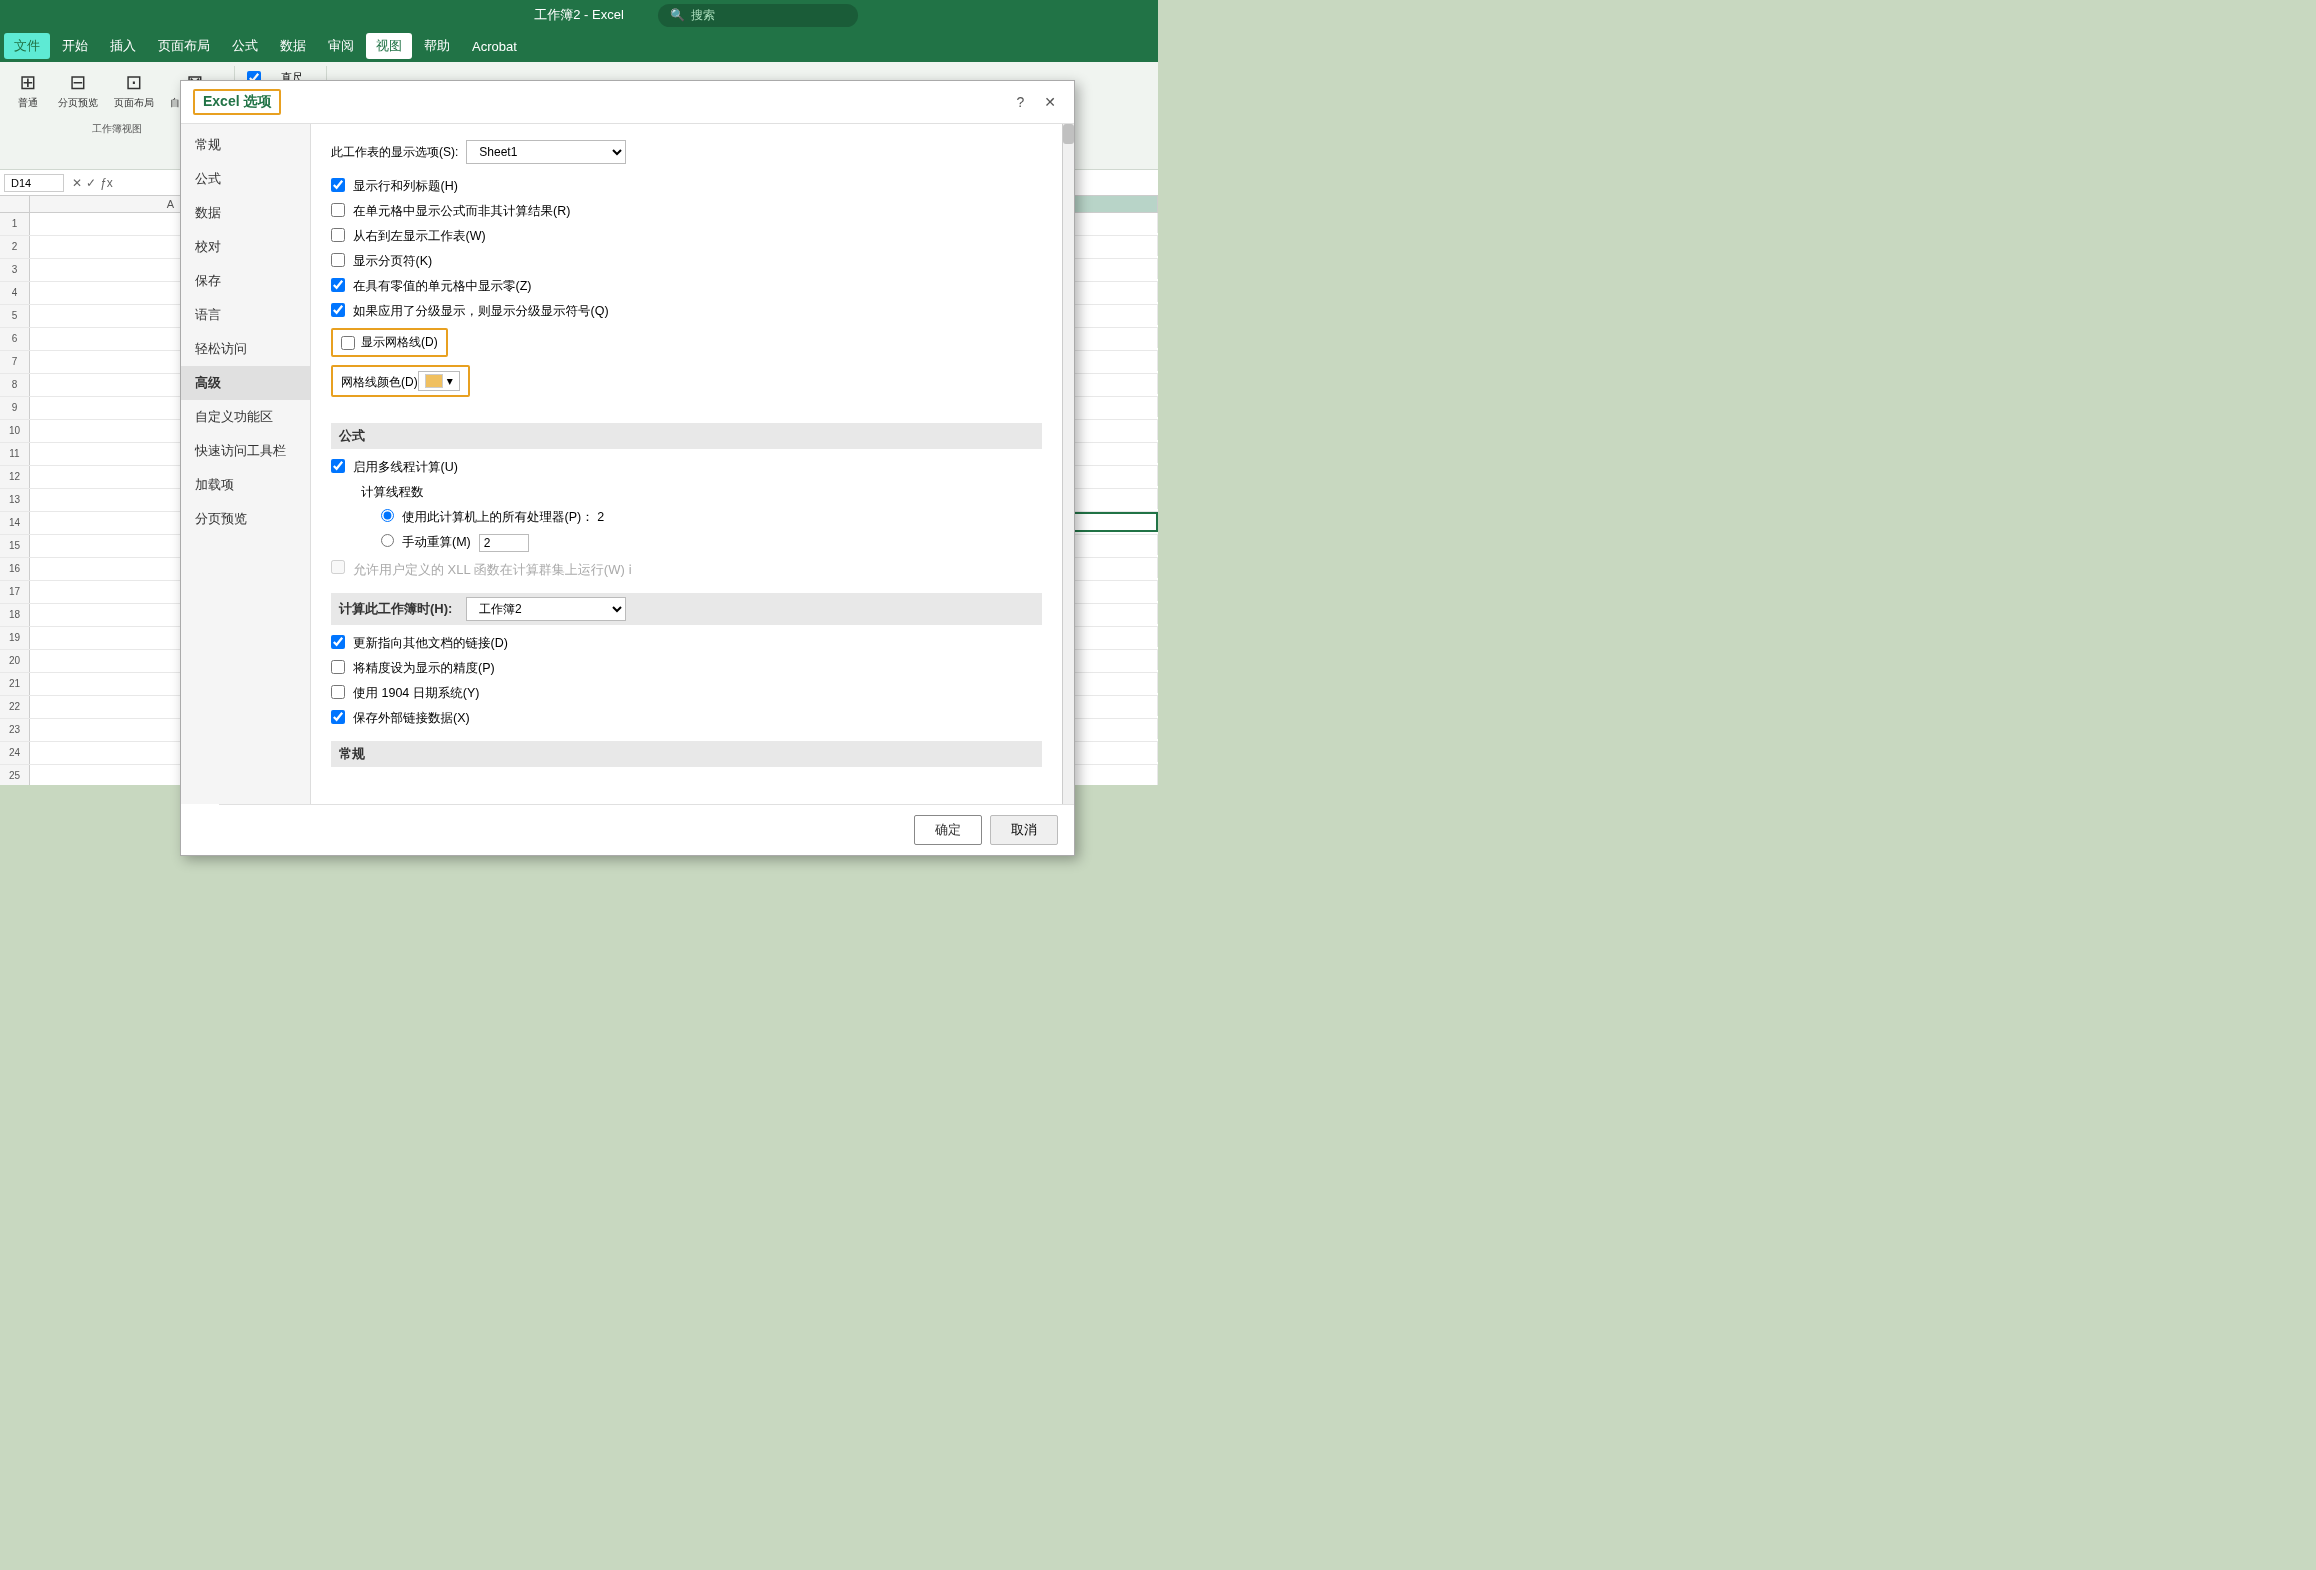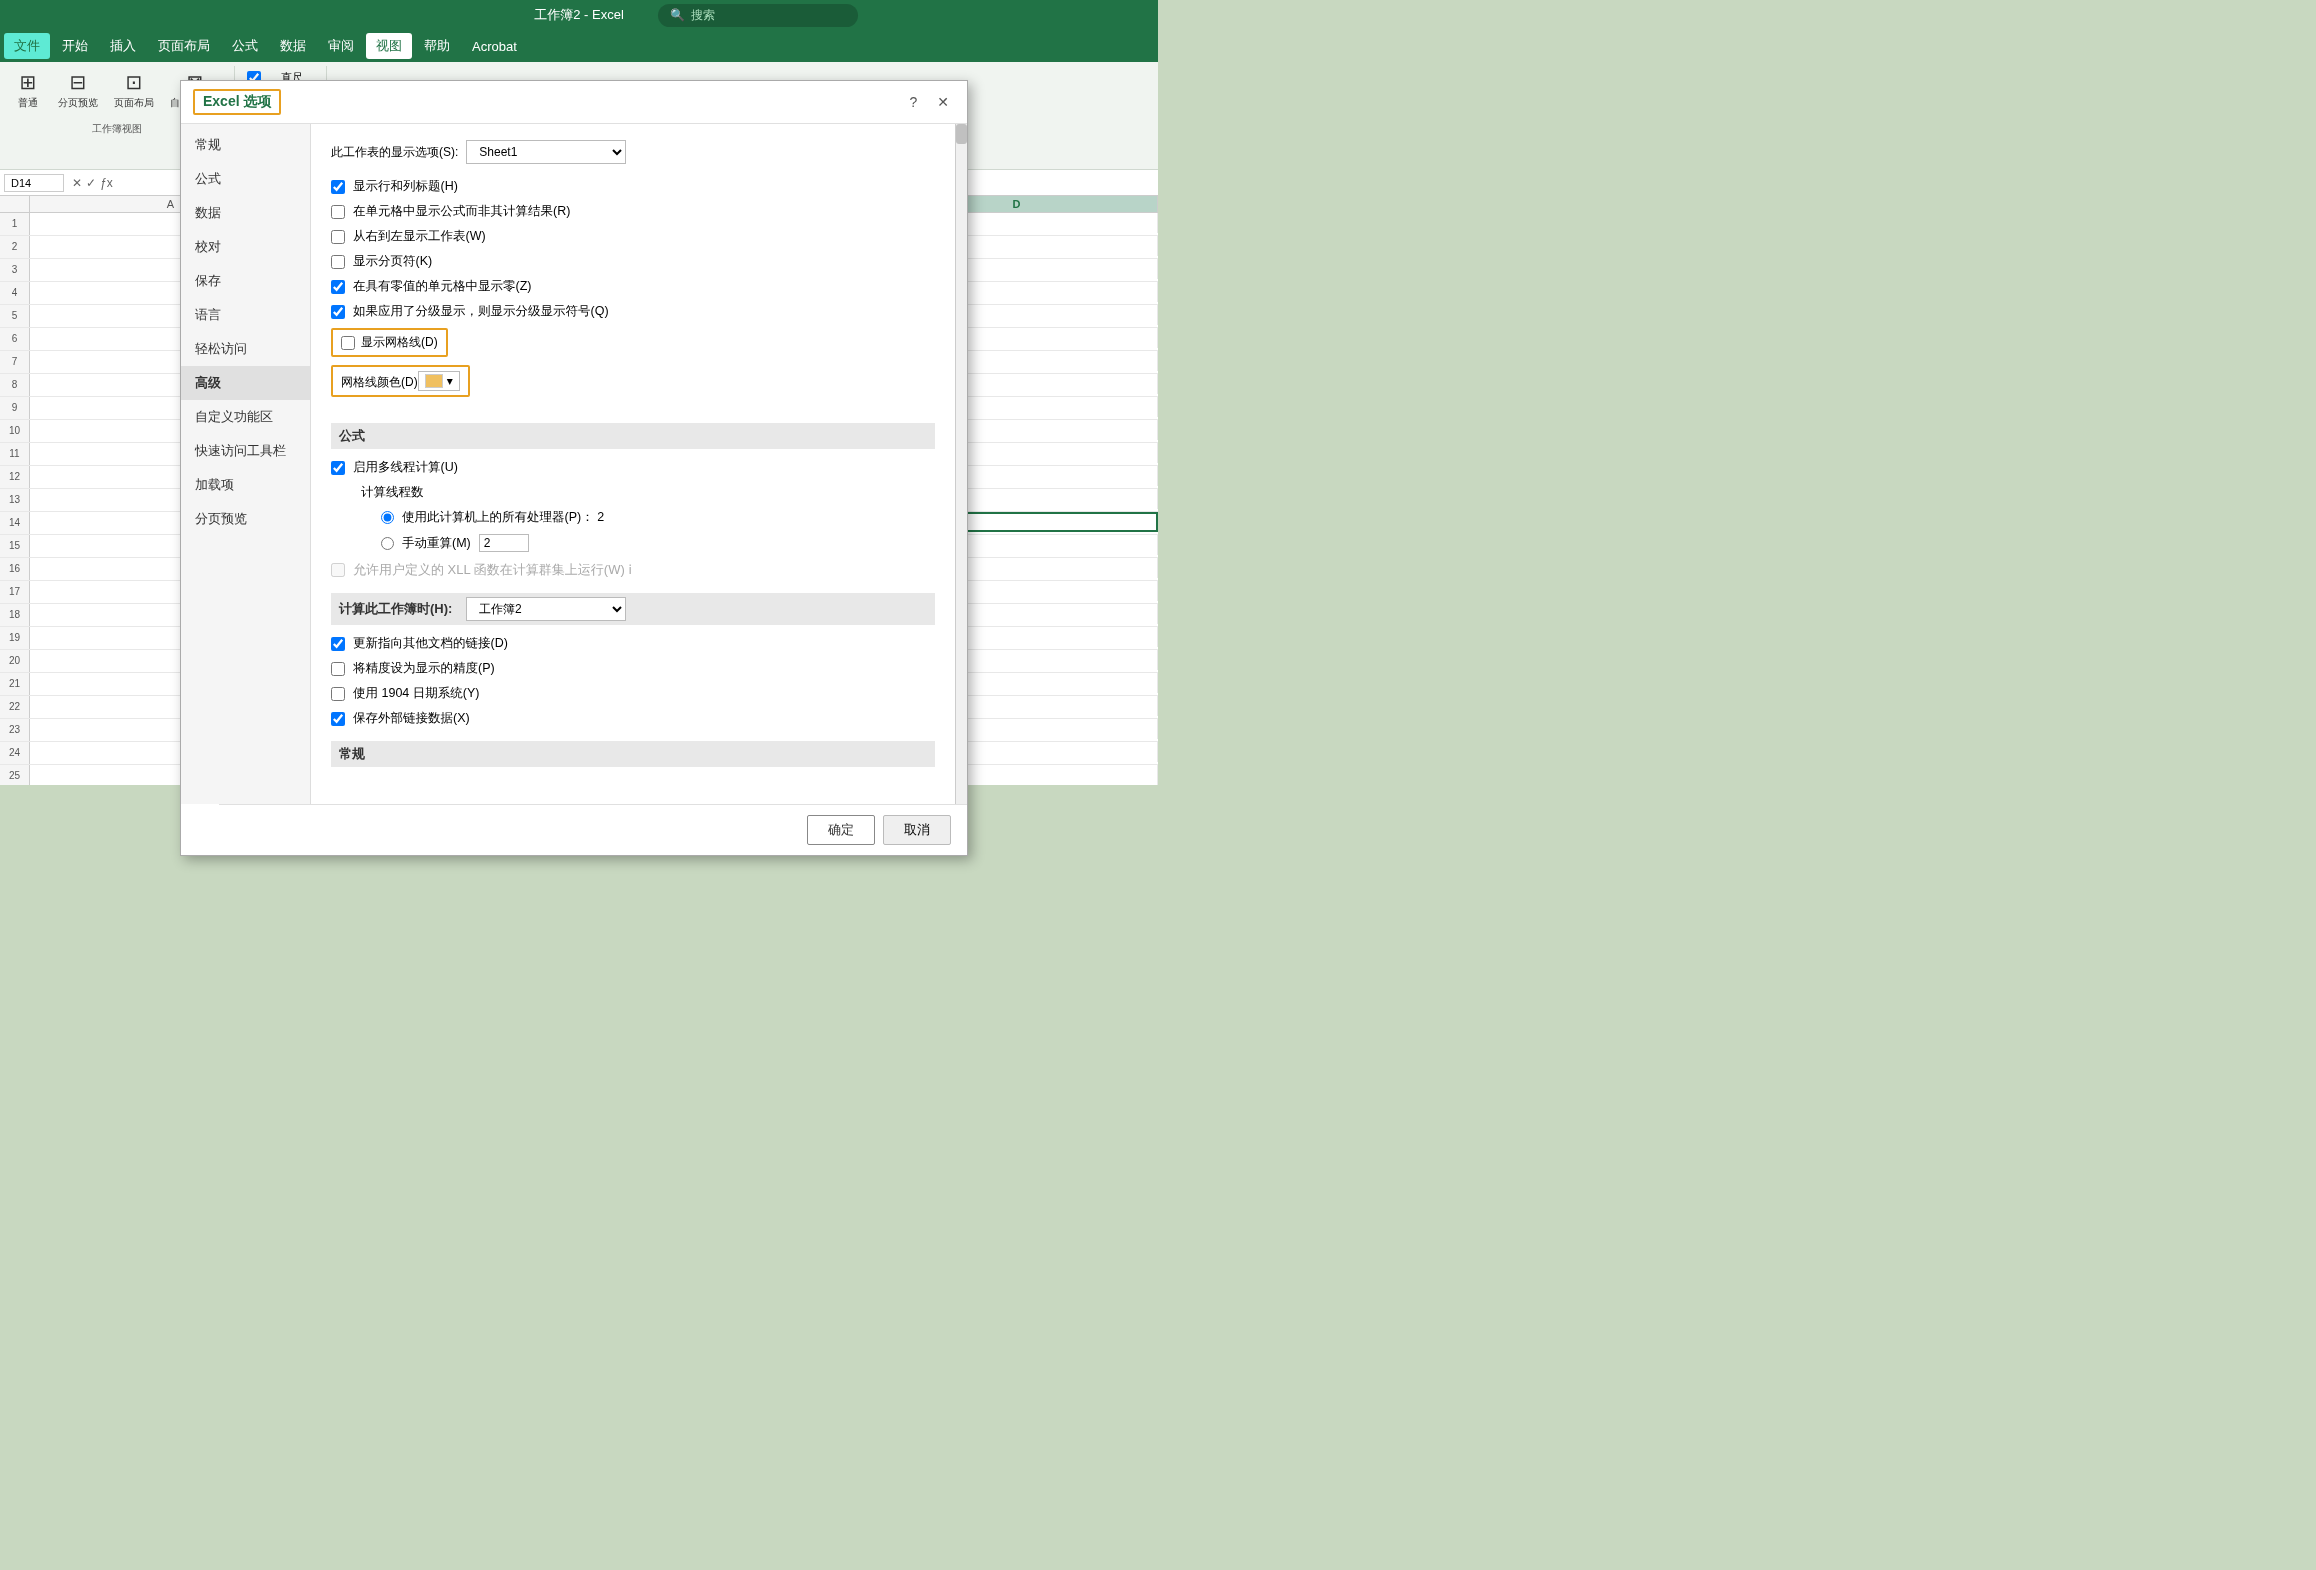--- a/index.html
+++ b/index.html
@@ -146,21 +146,21 @@
       position: fixed;
       top: 0; left: 0; right: 0; bottom: 0;
       z-index: 100;
       pointer-events: none;
     }
     .dialog {
       position: absolute;
       top: 80px;
       left: 180px;
       right: 0;
-      width: 788px;
+      width: 895px;
       background: white;
       border: 1px solid #aaa;
       box-shadow: 4px 4px 12px rgba(0,0,0,0.3);
       pointer-events: all;
     }
     .dialog-titlebar {
       background: white;
       border-bottom: 1px solid #e0e0e0;
       padding: 8px 12px;
       display: flex;
@@ -206,21 +206,21 @@
       padding: 4px 8px;
       font-size: 13px;
       font-weight: bold;
       color: #333;
       margin-bottom: 10px;
       margin-top: 14px;
     }
     .section-header:first-child { margin-top: 0; }
     .option-label-row {
       display: flex;
-      align-items: center;
+      align-items: flex-start;
       gap: 8px;
       margin-bottom: 8px;
       font-size: 12.5px;
     }
     .option-label-row label { cursor: pointer; }
     .option-checkbox { width: 14px; height: 14px; cursor: pointer; }
     .dropdown-header { display: flex; align-items: center; gap: 8px; margin-bottom: 14px; }
     .dropdown-select {
       border: 1px solid #bbb;
       background: white;

